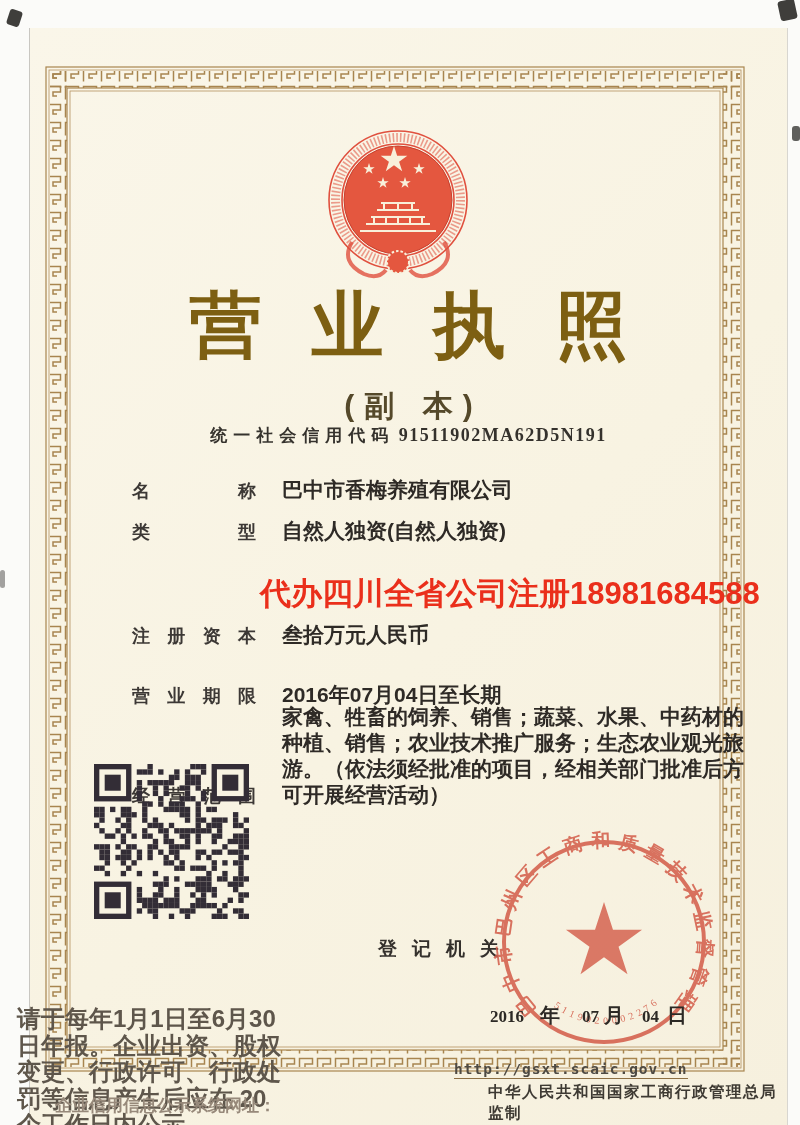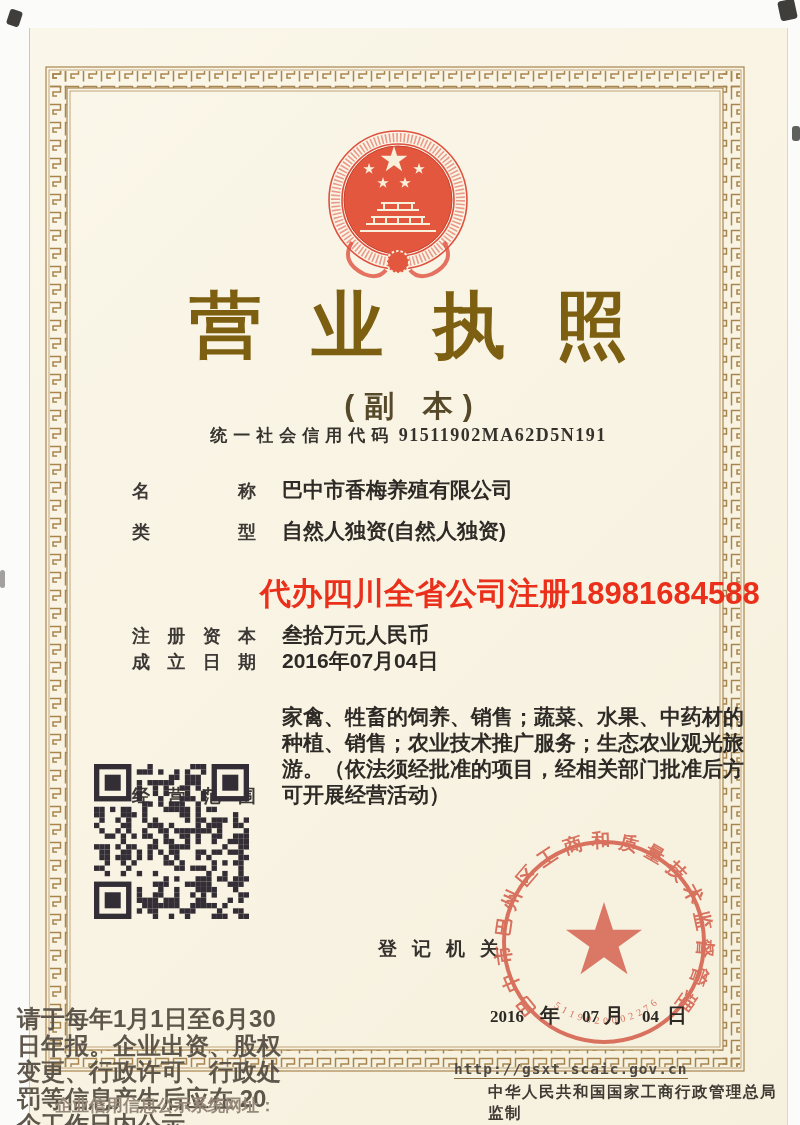--- a/index.html
+++ b/index.html
@@ -158,23 +158,23 @@
     <div class="field-value">巴中市香梅养殖有限公司</div>
   </div>
   <div class="field-row" style="top:483px">
     <div class="field-label">类型</div>
     <div class="field-value">自然人独资(自然人独资)</div>
   </div>
   <div class="field-row" style="top:587px">
     <div class="field-label">注册资本</div>
     <div class="field-value">叁拾万元人民币</div>
   </div>
-  <div class="field-row" style="top:613px">
-    <div class="field-label">成立日期</div>
-    <div class="field-value">2016年07月04日</div>
+  <div class="field-row" style="top:647px">
+    <div class="field-label">营业期限</div>
+    <div class="field-value">2016年07月04日至长期</div>
   </div>
   <div class="field-row" style="top:676px">
     <div class="field-label">经营范围</div>
     <div class="field-value">家禽、牲畜的饲养、销售；蔬菜、水果、中药材的种植、销售；农业技术推广服务；生态农业观光旅游。（依法须经批准的项目，经相关部门批准后方可开展经营活动）</div>
   </div>
 
   <div class="watermark">代办四川全省公司注册18981684588</div>
 
   <svg class="qr-svg" id="qr" width="155" height="155" viewBox="0 0 29 29">
       <rect x="10" y="0" width="1" height="1" fill="#332d36"></rect>

